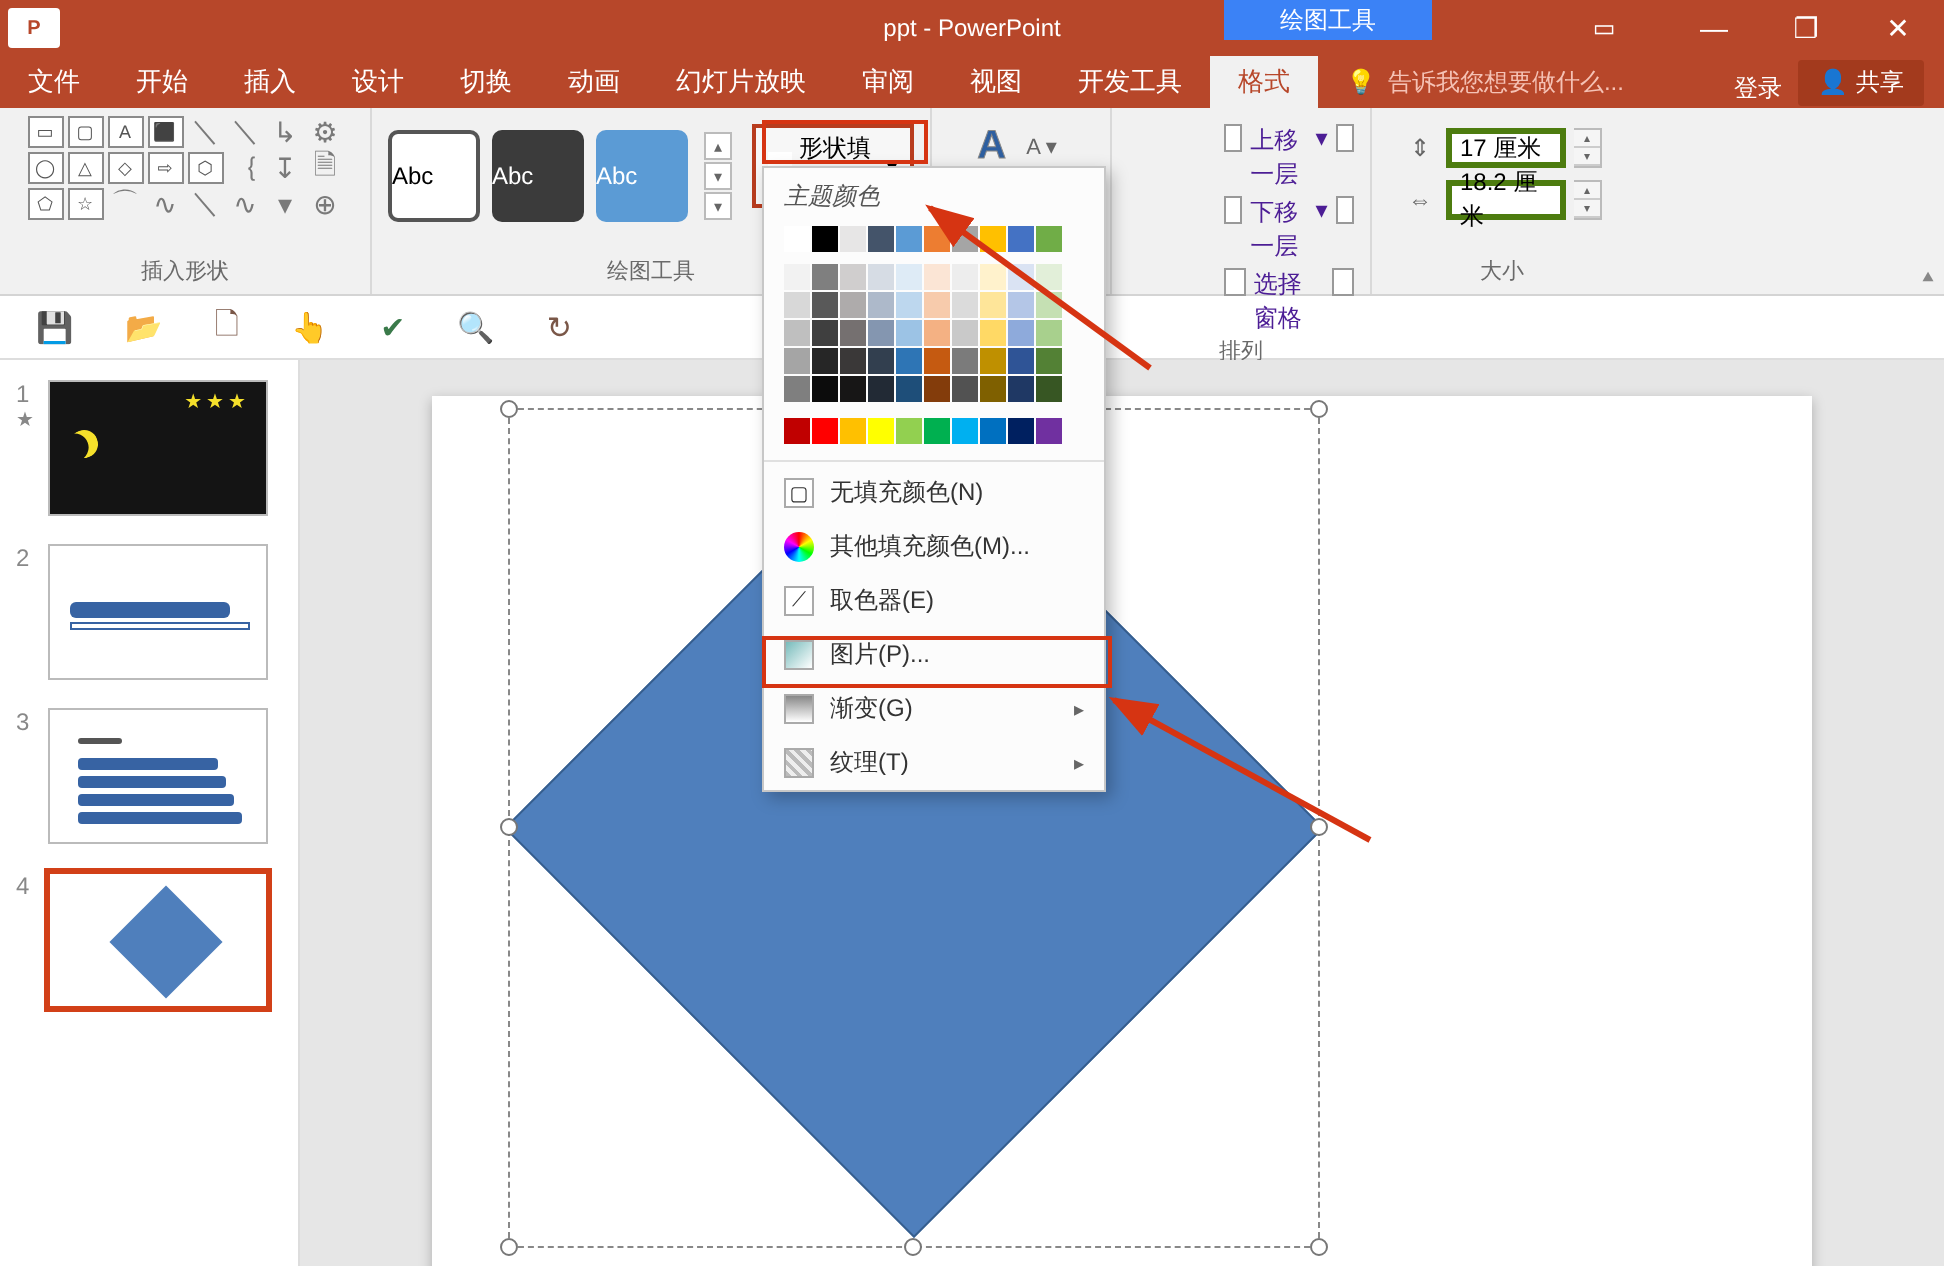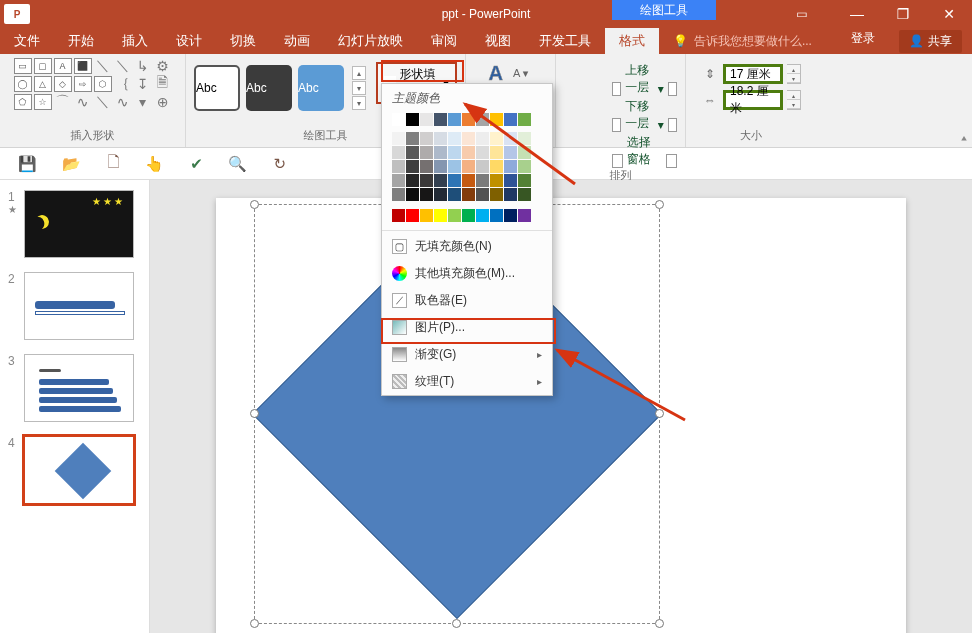--- a/index.html
+++ b/index.html
@@ -12,21 +12,21 @@
 .titlebar .tool-tab { position:absolute; left:612px; top:0; height:20px; background:#3b82f6; padding:0 28px; display:flex; align-items:center; font-size:12px;}
 .titlebar .win-icons { position:absolute; right:0; display:flex; height:28px; align-items:center; }
 .titlebar .win-icons span { width:46px; height:28px; display:flex; align-items:center; justify-content:center; font-size:14px; }
 .titlebar .app-min { position:absolute; right:150px; width:40px; display:flex; justify-content:center; }
 
 
 .ribbon-tabs { background:#b7472a; height:26px; display:flex; align-items:center; color:#fff; }
 .ribbon-tabs .tab { padding:0 14px; height:26px; display:flex; align-items:center; cursor:pointer; font-size:13px; }
 .ribbon-tabs .tab.active { background:#f1f1f1; color:#b7472a; }
 .ribbon-tabs .tell-me { margin-left:14px; color:#f5c2b5; display:flex; align-items:center; gap:6px;}
-.ribbon-tabs .right { margin-left:auto; display:flex; align-items:flex-start; gap:24px; padding-right:10px;}
+.ribbon-tabs .right { margin-left:auto; display:flex; align-items:flex-end; gap:8px; padding-right:10px;}
 .ribbon-tabs .share { background:#a33a1d; padding:3px 10px; border-radius:2px; display:flex; align-items:center; gap:4px;}
 
 
 .ribbon { background:#f1f1f1; height:94px; border-bottom:1px solid #d4d4d4; display:flex; position:relative; }
 .group { border-right:1px solid #d9d9d9; padding:4px 8px 2px 8px; display:flex; flex-direction:column; align-items:center; }
 .group-label { color:#6a6a6a; font-size:11px; margin-top:auto; padding-bottom:2px;}
 .shapes-gallery { display:flex; flex-direction:column; gap:2px; }
 .shapes-gallery .row { display:flex; gap:2px; }
 .shp { width:18px; height:16px; border:1px solid #8a8a8a; display:flex; align-items:center; justify-content:center; font-size:9px; color:#555; background:#fff;}
 .shp.noborder { border:none; background:transparent; color:#7a7a7a; font-size:14px;}
@@ -38,21 +38,21 @@
 .sb3{ background:#5b9bd5; } .sb3 .label{color:#fff;}
 .style-nav { display:flex; flex-direction:column; gap:1px; margin-left:2px;}
 .style-nav div{ width:14px; height:14px; border:1px solid #bbb; background:#fff; display:flex;align-items:center;justify-content:center; font-size:8px; color:#666;}
 .fill-btn { border:2px solid #b83c1e; padding:2px 6px; display:flex; align-items:center; gap:4px; background:#f7f7f7; margin:4px 0 2px 0;}
 .fill-icon{ width:14px; height:14px; background:linear-gradient(#fff,#fff); border-bottom:3px solid #5b9bd5; position:relative;}
 .text-tools { display:flex; flex-direction:column; gap:4px; padding-top:4px;}
 .text-tools .tline{display:flex; gap:6px; align-items:center;}
 .big-a{ font-size:20px; font-weight:bold; color:#2e5fa0; -webkit-text-stroke:0.5px #888;}
 .small-ctrl{ font-size:11px; color:#666; border:1px solid transparent; padding:0 3px;}
 .arrange-col { display:flex; flex-direction:column; gap:2px; padding-top:4px;}
-.arrange-col .aline{ display:flex; gap:4px; align-items:flex-end; color:#14532d;padding-left:48px;}
+.arrange-col .aline{ display:flex; gap:4px; align-items:flex-start; color:#4c1d95;padding-left:48px;}
 .aline .ico { width:14px; height:14px; border:1px solid #999; background:#fff;}
 .size-col { display:flex; flex-direction:column; gap:6px; padding-top:6px;}
 .size-row { display:flex; gap:4px; align-items:center;}
 .size-row .sico{ width:18px; height:14px; display:flex; align-items:center; justify-content:center; color:#666;}
 .size-input{ width:60px; height:20px; border:3px solid #4d7c0f; background:#fff; padding:0 4px; display:flex; align-items:center;}
 .size-spin{ width:14px; height:20px; border:1px solid #bbb; border-left:none; background:#f5f5f5; display:flex; flex-direction:column;}
 .size-spin div{flex:1; display:flex; align-items:center; justify-content:center; font-size:6px; color:#666; border-bottom:1px solid #ccc;}
 .ribbon-toggle{ position:absolute; right:4px; bottom:2px; color:#888; font-size:10px;}
 
 

